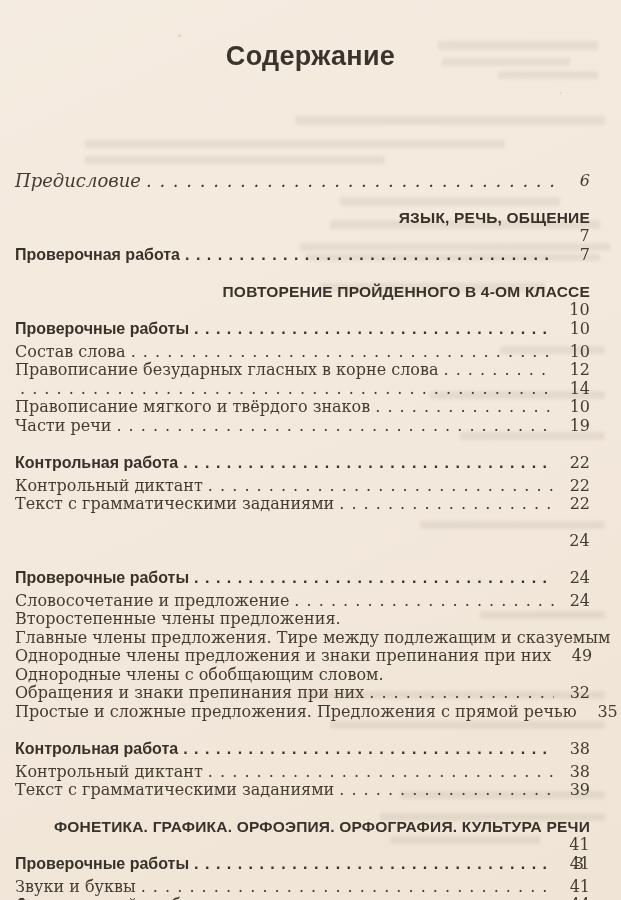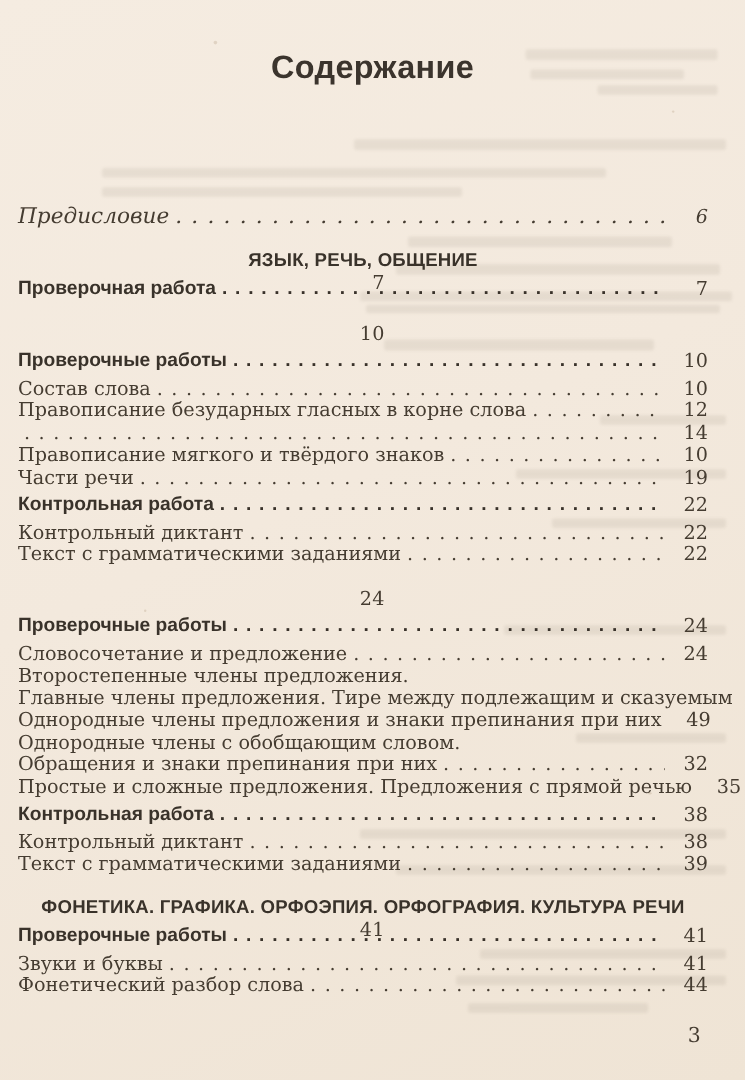--- a/index.html
+++ b/index.html
@@ -46,21 +46,21 @@
     color: #3b342d;
   }
   .toc {
     position: absolute;
     top: 172px;
     left: 15px;
     right: 31px;
   }
   .row {
     display: flex;
-    align-items: center;
+    align-items: flex-end;
     font-family: "DejaVu Serif", serif;
     font-size: 16px;
     line-height: 18.5px;
     height: 18.5px;
     color: #453c31;
     white-space: nowrap;
   }
   .row-preface {
     font-style: italic;
     font-size: 18px;
@@ -75,21 +75,21 @@
     color: #39322a;
     margin-top: 18px;
     margin-bottom: 5px;
     flex-direction: column;
   }
   .row-subheader {
     font-family: "Liberation Sans", sans-serif;
     font-weight: bold;
     font-size: 16px;
     color: #39322a;
-    margin-top: 5px;
+    margin-top: 19px;
     margin-bottom: 4px;
   }
   .label { flex: none; }
   .leader {
     flex: 1;
     overflow: hidden;
     white-space: nowrap;
     padding-left: 5px;
     letter-spacing: 1px;
   }
@@ -156,20 +156,21 @@
         <span class="label">ЯЗЫК, РЕЧЬ, ОБЩЕНИЕ</span>
         <span class="leader">. . . . . . . . . . . . . . . . . . . . . . . . . . . . . . . . . . . . . . . . . . . . . . . . . . . . . . . . . . . . . . . . . . . . . . . . . . . . . . . . . . . . . . . . . . </span>
         <span class="pagenum">7</span>
       </div>
       <div class="row row-subheader">
         <span class="label">Проверочная работа</span>
         <span class="leader">. . . . . . . . . . . . . . . . . . . . . . . . . . . . . . . . . . . . . . . . . . . . . . . . . . . . . . . . . . . . . . . . . . . . . . . . . . . . . . . . . . . . . . . . . . </span>
         <span class="pagenum">7</span>
       </div>
       <div class="row row-chapter">
+        <span class="label">ПОВТОРЕНИЕ ПРОЙДЕННОГО В 4-ОМ КЛАССЕ</span>
         <span class="leader">. . . . . . . . . . . . . . . . . . . . . . . . . . . . . . . . . . . . . . . . . . . . . . . . . . . . . . . . . . . . . . . . . . . . . . . . . . . . . . . . . . . . . . . . . . </span>
         <span class="pagenum">10</span>
       </div>
       <div class="row row-subheader">
         <span class="label">Проверочные работы</span>
         <span class="leader">. . . . . . . . . . . . . . . . . . . . . . . . . . . . . . . . . . . . . . . . . . . . . . . . . . . . . . . . . . . . . . . . . . . . . . . . . . . . . . . . . . . . . . . . . . </span>
         <span class="pagenum">10</span>
       </div>
       <div class="row row-item">
         <span class="label">Состав слова</span>

